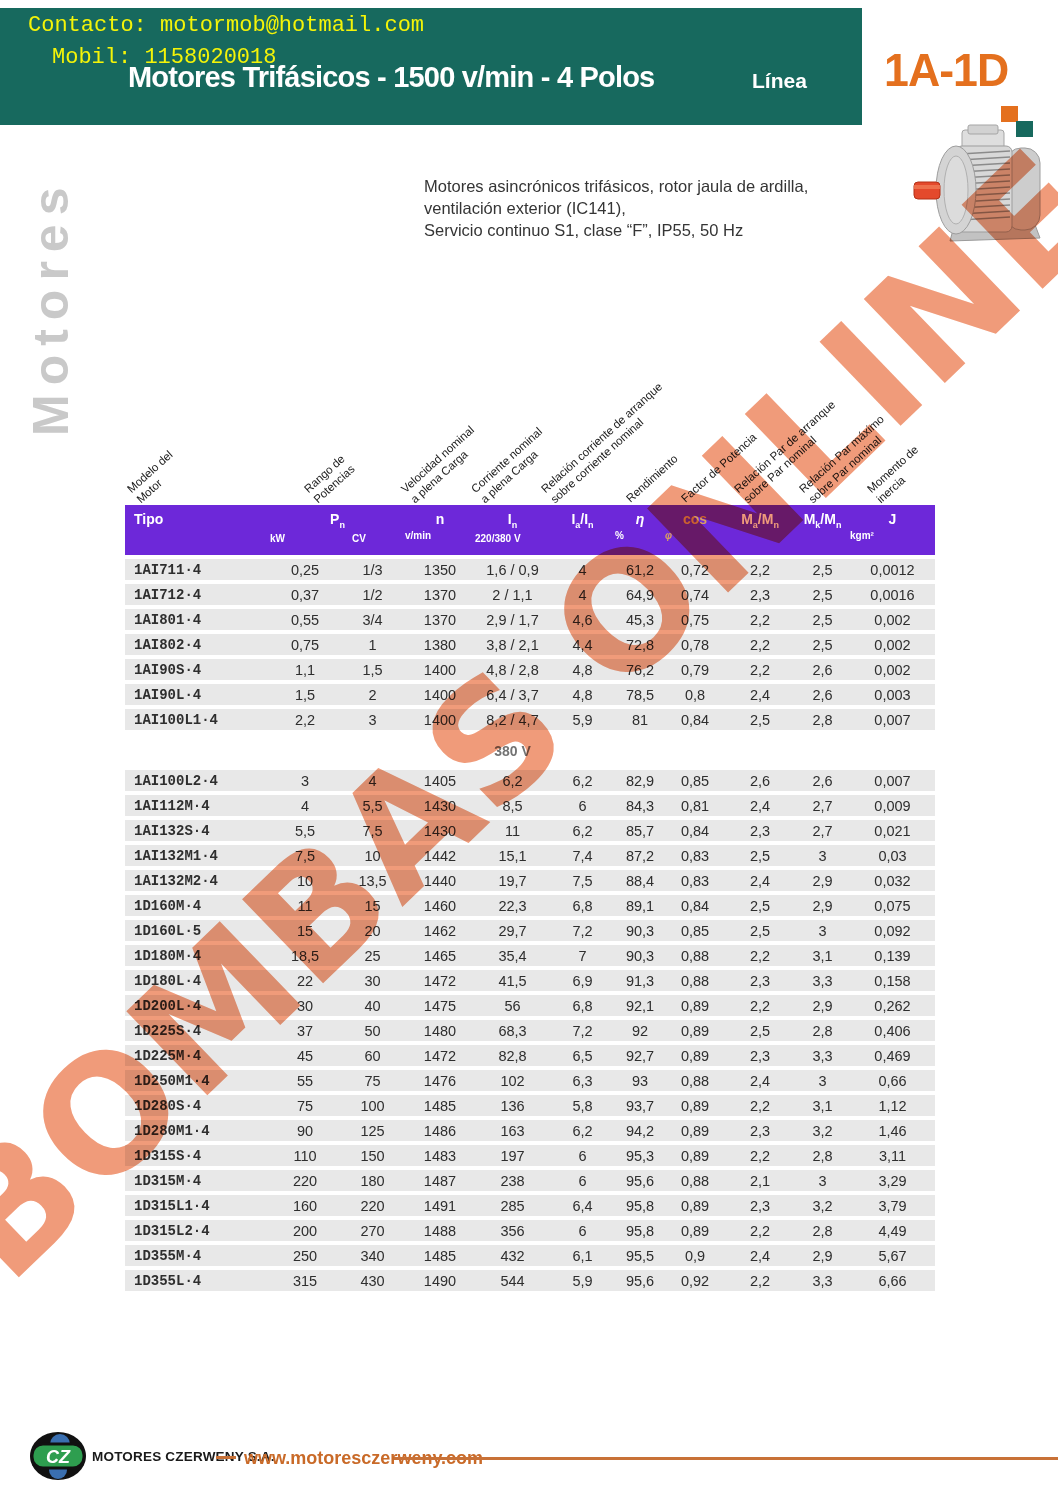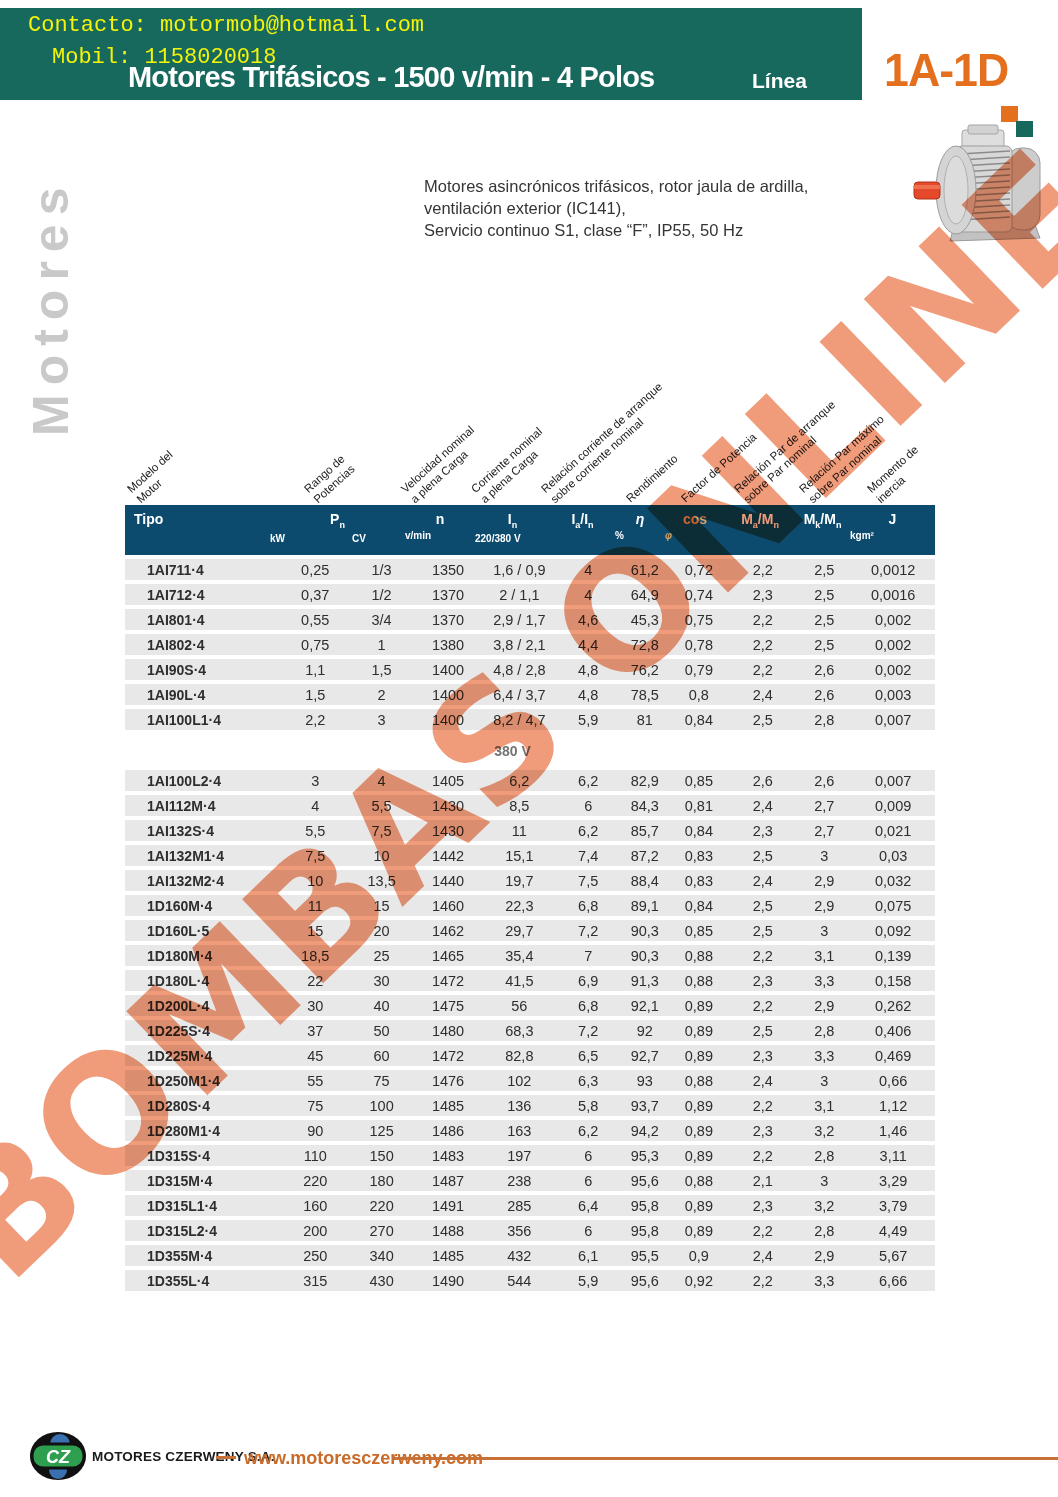--- a/index.html
+++ b/index.html
@@ -1,20 +1,20 @@
 <!DOCTYPE html>
 <html><head>
 <meta charset="utf-8">
 <style>
   html,body{margin:0;padding:0;background:#fff;}
   .page{position:relative;width:1058px;height:1497px;background:#ffffff;overflow:hidden;
         font-family:"Liberation Sans",sans-serif;color:#2b2b2b;}
 
   
-  .banner{position:absolute;left:0;top:8px;width:862px;height:92px;background:#17695E;}
+  .banner{position:absolute;left:0;top:8px;width:862px;height:117px;background:#17695E;}
   .contact{position:absolute;left:28px;top:5px;font-family:"Liberation Mono",monospace;
            font-size:22px;color:#F4F408;white-space:nowrap;}
   .mobil{position:absolute;left:52px;top:37px;font-family:"Liberation Mono",monospace;
          font-size:22px;color:#F4F408;white-space:nowrap;}
   .title{position:absolute;left:128px;top:53px;color:#fff;font-weight:bold;font-size:29px;
          letter-spacing:-0.8px;white-space:nowrap;}
   .linea{position:absolute;left:752px;top:61px;color:#fff;font-weight:bold;font-size:21px;}
   .code{position:absolute;left:884px;top:42px;color:#E4701E;font-weight:bold;font-size:47px;
         letter-spacing:-1px;transform:scaleX(0.95);transform-origin:left top;white-space:nowrap;}
   .sq-orange{position:absolute;left:1001px;top:106px;width:17px;height:16px;background:#E4701E;}
@@ -32,37 +32,37 @@
   
   .motor{position:absolute;left:912px;top:122px;width:135px;height:125px;}
 
   
   .diag{position:absolute;left:125px;top:386px;width:860px;height:120px;}
   .dlabel{position:absolute;bottom:0;transform:rotate(-42deg);transform-origin:0 100%;
           font-size:11.5px;color:#1c1c1c;line-height:1.18;white-space:pre-line;}
 
   
   .table{position:absolute;left:125px;top:505px;width:810px;}
-  .thead{display:flex;background:#0c4a6e;height:50px;color:#fff;font-weight:bold;
+  .thead{display:flex;background:#6d28d9;height:50px;color:#fff;font-weight:bold;
          font-size:14px;align-items:flex-start;padding-top:0;}
   .hgroup{display:flex;flex-direction:column;justify-content:flex-start;height:100%;}
   .h1{padding-top:6px;text-align:center;}
   .h2{padding-top:3px;text-align:left;font-size:10px;gap:25px;}
   .split{display:flex;}
   sub{font-size:9px;}
   .cosphi{color:#D9A05F;}
   .c0{width:145px;} .c1{width:70px;} .c2{width:65px;} .c3{width:70px;} .c4{width:75px;}
   .c5{width:65px;} .c6{width:50px;} .c7{width:60px;} .c8{width:70px;} .c9{width:55px;}
   .c10{width:85px;}
   .w70{width:70px;display:inline-block;} .w65{width:65px;display:inline-block;}
   .tbody{margin-top:4px;}
   .trow{display:flex;height:21px;background:#E8E8E8;margin-bottom:4px;align-items:center;
         font-size:14.5px;color:#2e2e2e;}
   .cell{text-align:center;overflow:hidden;white-space:nowrap;}
-  .cell.model{text-align:left;padding-left:22px;font-weight:bold;font-size:14px;width:136px;}
+  .cell.model{text-align:left;padding-left:9px;font-weight:bold;font-size:14px;width:136px;font-family:Liberation Mono, monospace;}
   .sep380{position:relative;height:22px;margin:13px 0 5px 0;}
   .sep380 span{position:absolute;left:350px;width:75px;text-align:center;font-weight:bold;
                font-size:14px;color:#737373;}
 
   
   .watermark{position:absolute;left:-30px;top:1148px;height:200px;line-height:200px;
              transform:rotate(-44deg);transform-origin:0 50%;
              font-family:"DejaVu Sans",sans-serif;font-weight:bold;font-size:160px;
              letter-spacing:2px;color:#F09B7A;mix-blend-mode:multiply;white-space:nowrap;
              z-index:40;pointer-events:none;}

